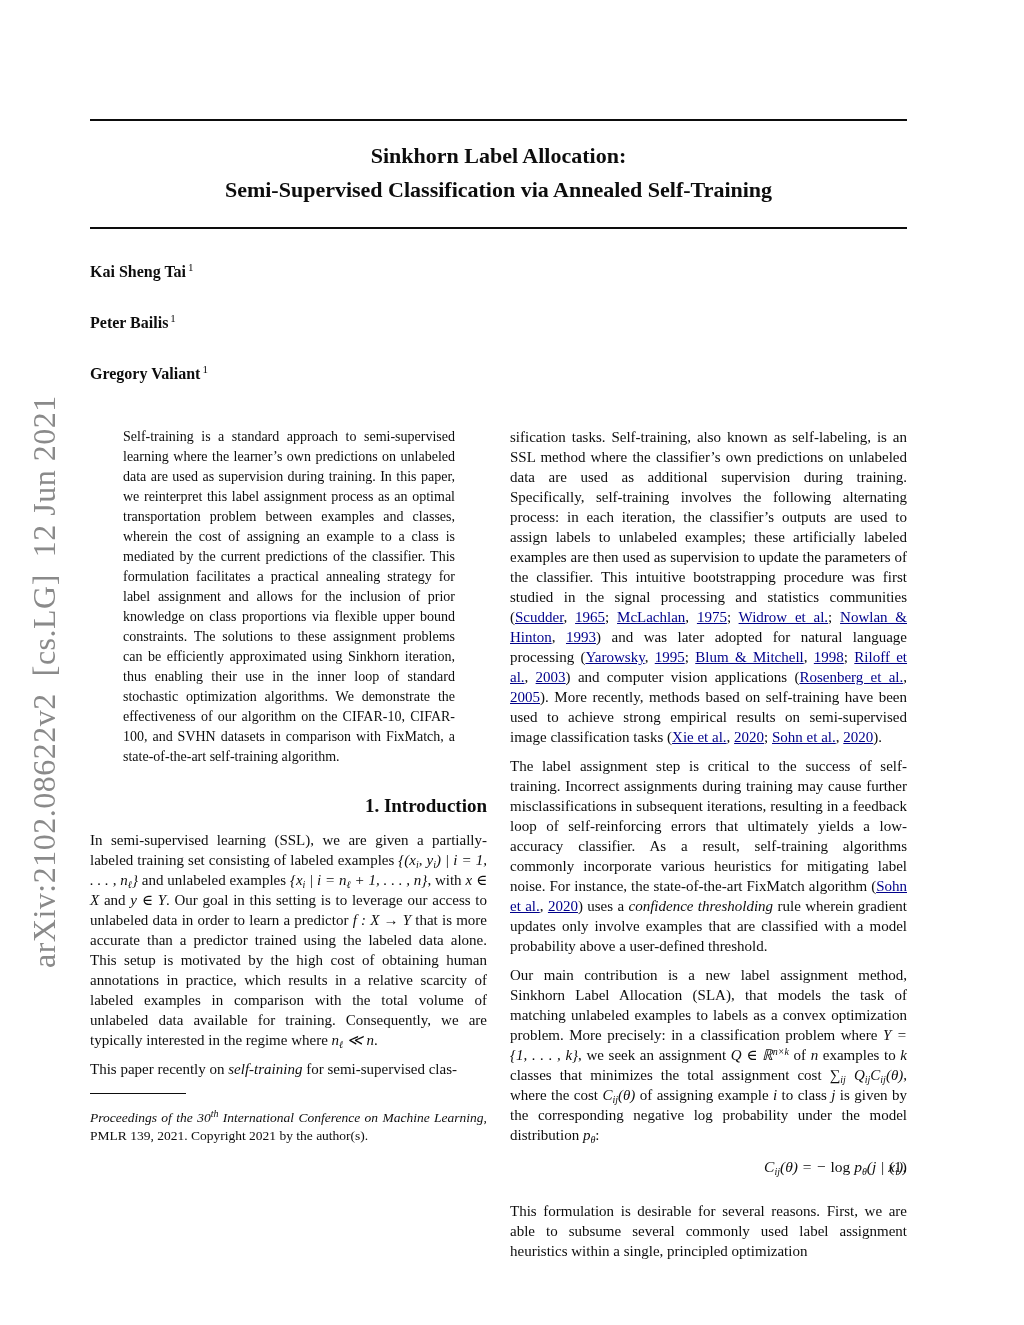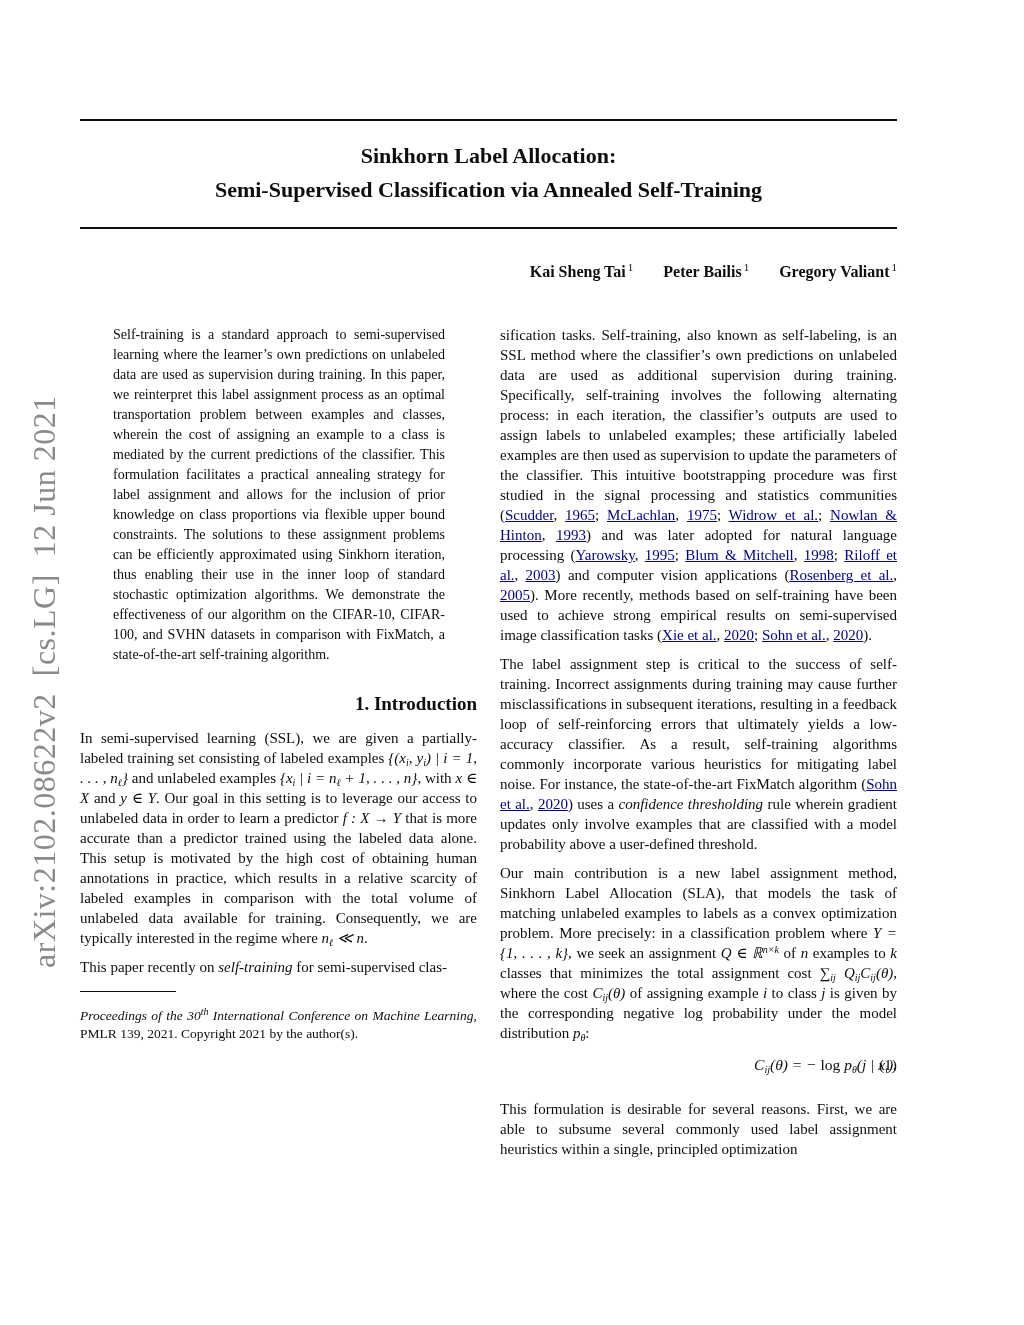--- a/index.html
+++ b/index.html
@@ -18,40 +18,41 @@
     transform:rotate(-90deg);
     transform-origin:0 0;
     font-size:32px;
     line-height:37px;
     color:var(--banner,#8a8a8a);
     white-space:pre;
     letter-spacing:0.5px;
   }
   .content{
     position:absolute;
-    left:80px;top:0;
+    left:90px;top:0;
     width:817px;
   }
   .rule{border:none;border-top:2px solid #0d0d0d;margin:0;}
   .rule-top{margin-top:119px;}
   .title-block{
     text-align:center;
     font-weight:bold;
     font-size:22px;
     line-height:34px;
     padding:18px 0 20px;
   }
   .authors-line{
     display:flex;
-    justify-content:flex-end;
+    justify-content:space-between;
     gap:30px;
     margin-top:33px;
     font-weight:bold;
     font-size:16px;
     line-height:20px;
+    flex-direction:column;
   }
   .auth-sup{font-size:11px;font-weight:normal;position:relative;top:-6px;margin-left:2px;}
   .columns{
     display:flex;
     gap:23px;
     margin-top:42px;
   }
   .col{width:397px;font-size:15px;line-height:20px;text-align:justify;}
   .col p{margin:0 0 9px 0;}
   .abstract-heading{

